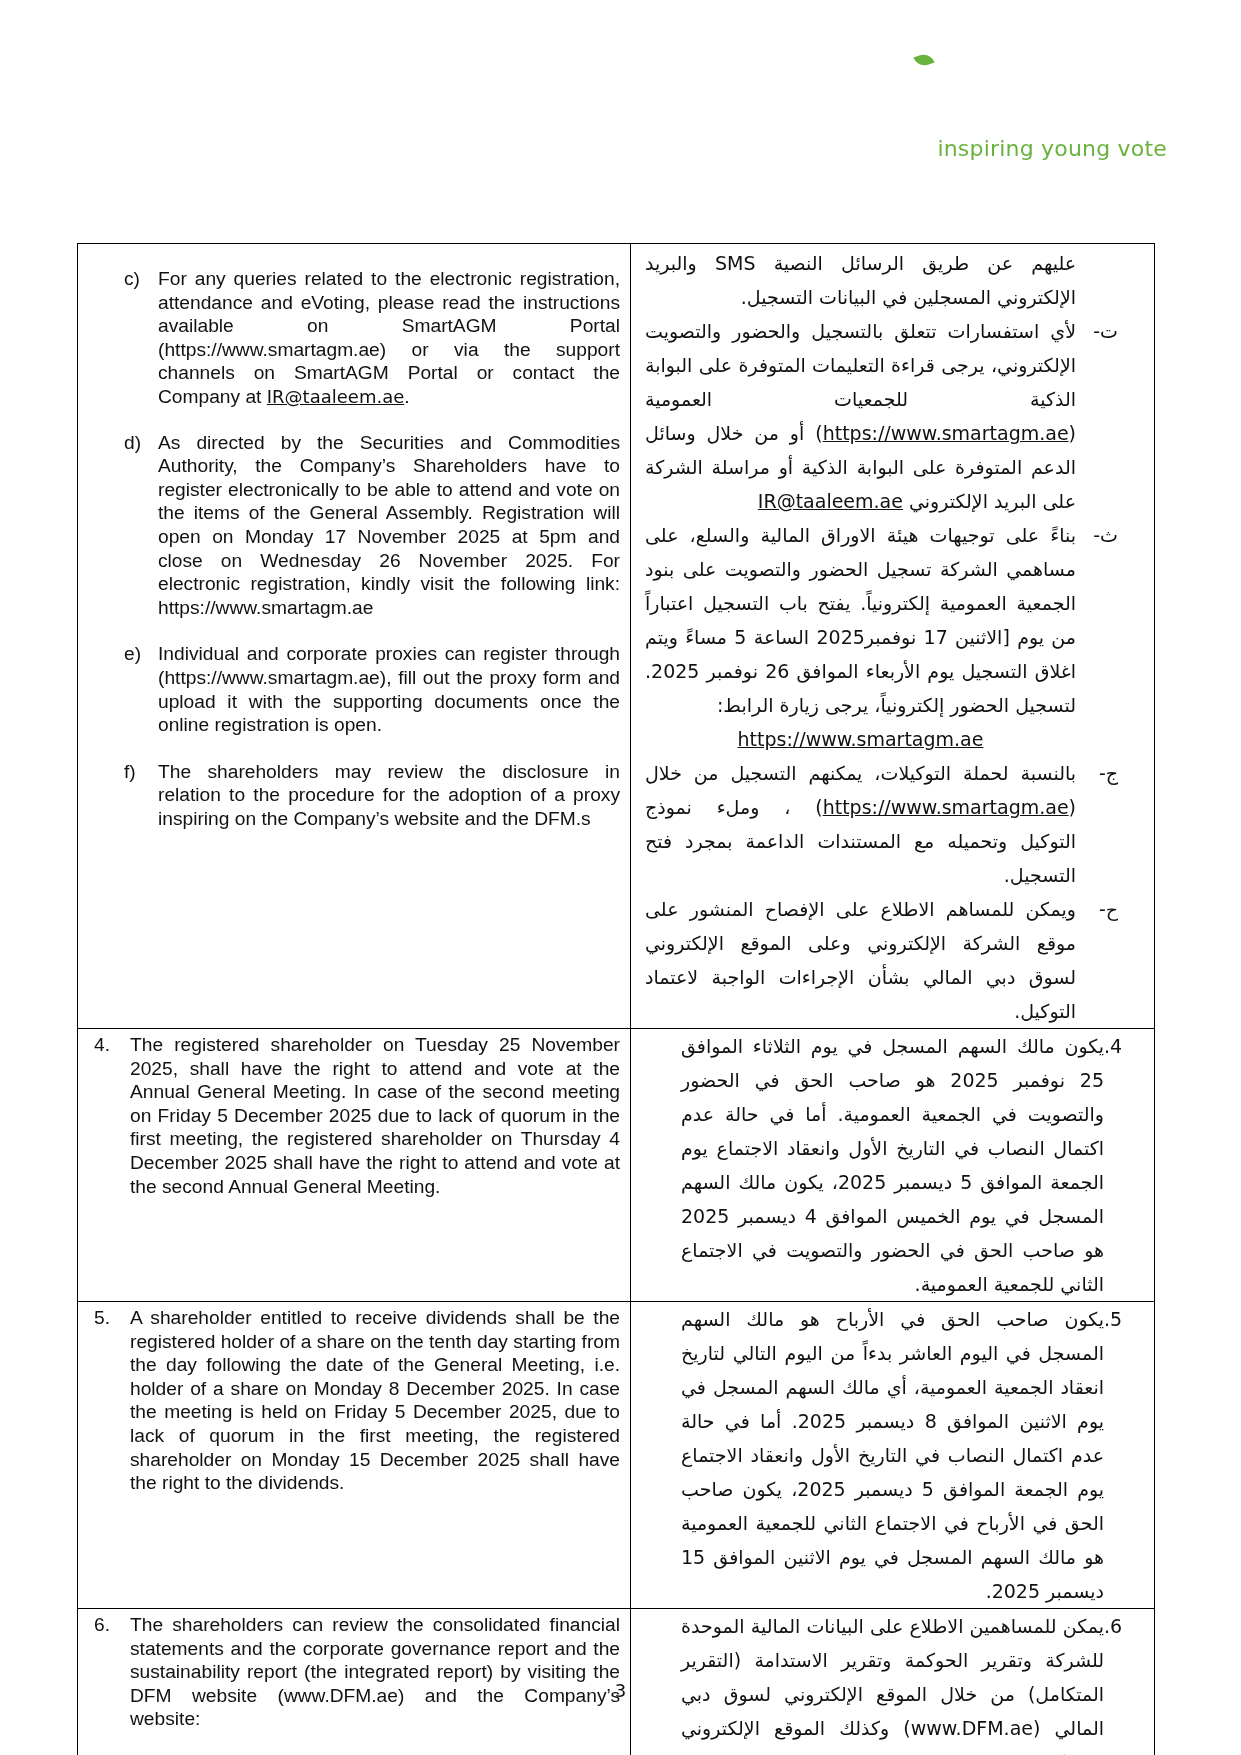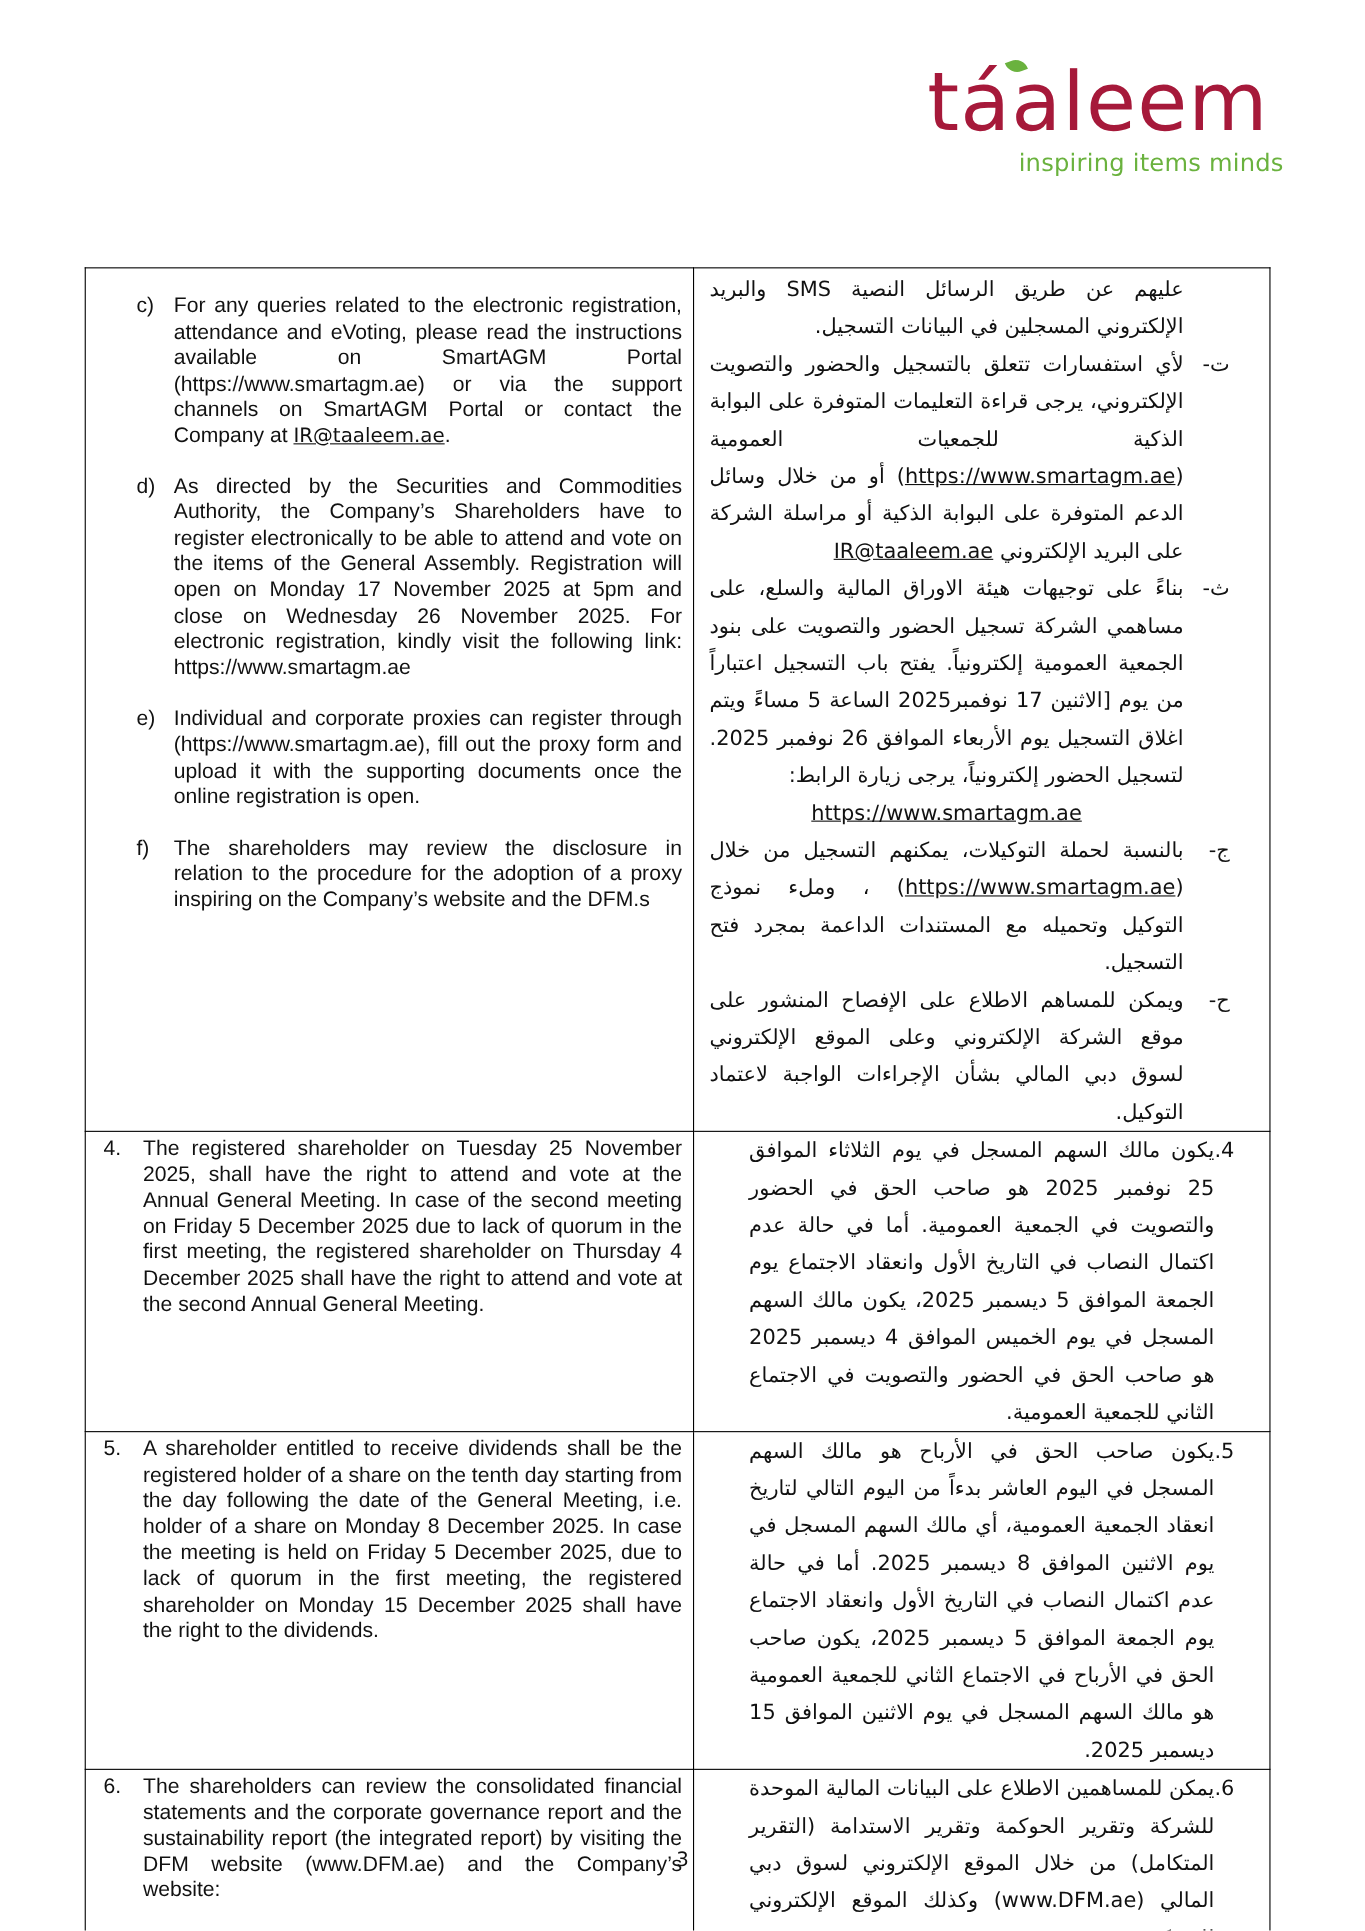--- a/index.html
+++ b/index.html
@@ -31,23 +31,22 @@
   .link-u { text-decoration: underline; }
   .center-line { text-align: center; }
 
   .page-number { position: absolute; left: 0; width: 1241px; top: 1680px; text-align: center;
                  font-family: "DejaVu Sans", sans-serif; font-size: 18px; color: #111; }
 </style>
 </head>
 <body>
 
 <div class="logo">
-  <span class="logo-word">táaleem</span>
   <span class="logo-leaf"></span>
-  <span class="logo-tag">inspiring items minds</span>
+  <span class="logo-tag">inspiring young vote</span>
 </div>
 
 <table class="main">
 
   <tbody>
       <tr style="height:764px;">
     <td class="en">
       <div class="en-block" style="padding: 23px 10px 0 46px;">
         <div class="sub-item">
           <span class="sub-marker" style="width:34px;">c)</span>

